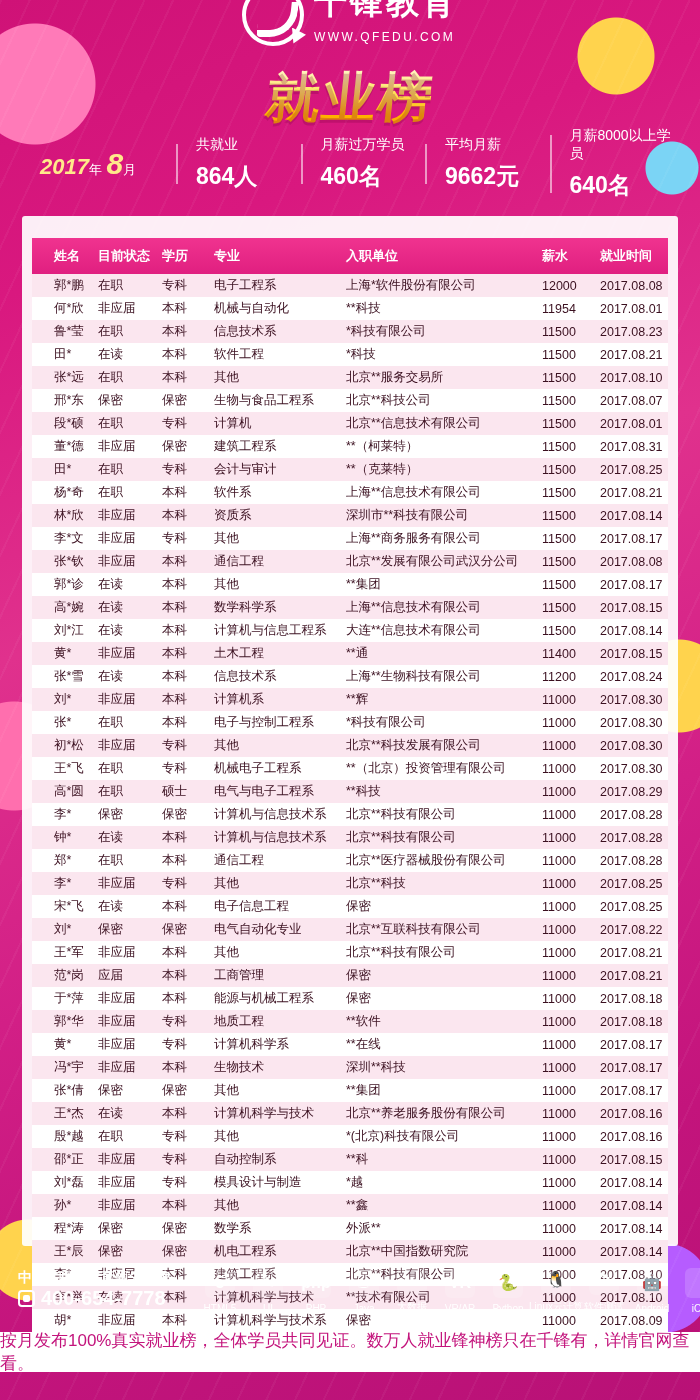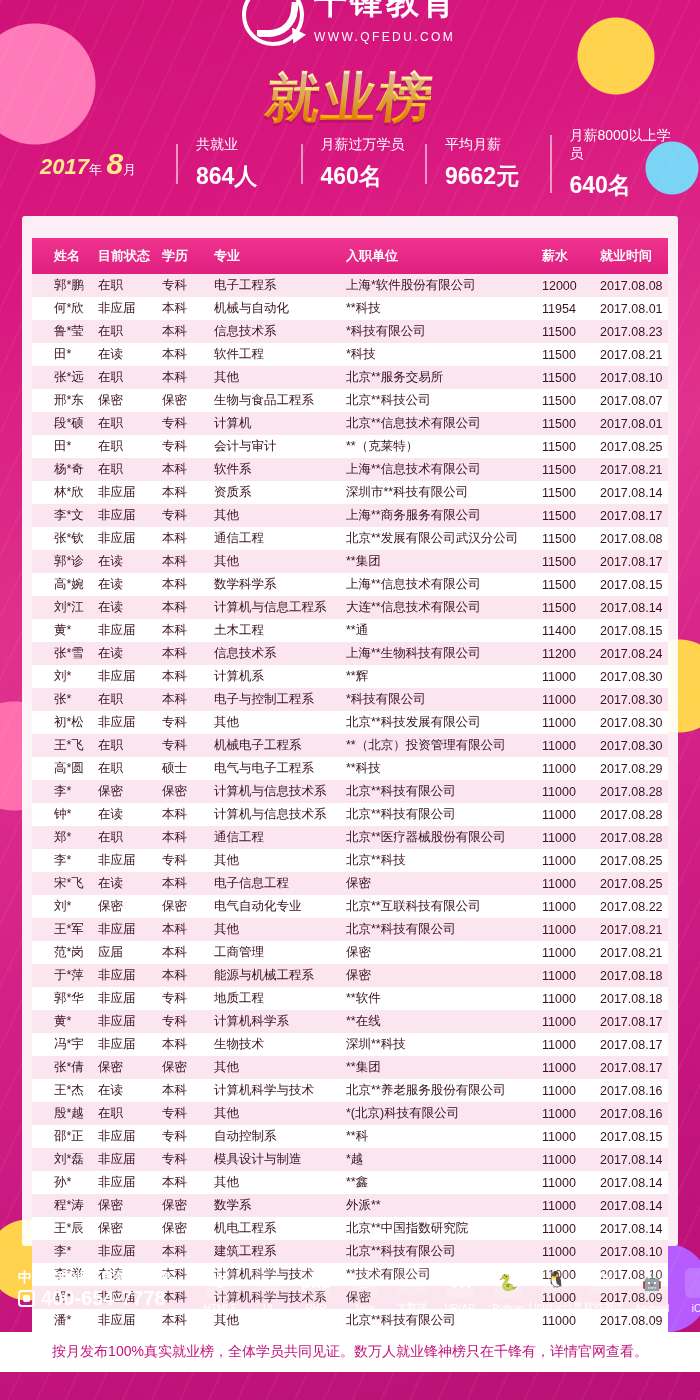--- a/index.html
+++ b/index.html
@@ -143,22 +143,22 @@
   .g-vr{background:#ffffff;color:#e3157f;}
   .g-py{background:#3572A5;}
   .g-linux{background:#ffffff;color:#333;}
   .g-test{background:#ffffff;color:#e3157f;}
   .g-android{background:#a4c639;}
   .g-ios{background:#ffffff;color:#444;}
 
   .bottombar{
     position:relative;
     height:40px;background:#ffffff;color:#c3147c;
-    display:flex;align-items:center;justify-content:center;
-    font-size:14px;
+    display:flex;align-items:center;justify-content:flex-end;
+    font-size:17px;
   }
 </style>
 </head>
 <body>
 
 <div class="poster"></div>
 
 <div class="header">
   <div class="logo-wrap">
     <div class="logo-mark"></div>
@@ -266,20 +266,29 @@
         <tr>
           <td class="c-name">段*硕</td>
           <td class="c-status">在职</td>
           <td class="c-edu">专科</td>
           <td class="c-major">计算机</td>
           <td class="c-company">北京**信息技术有限公司</td>
           <td class="c-salary">11500</td>
           <td class="c-date">2017.08.01</td>
         </tr>
         <tr>
+          <td class="c-name">董*德</td>
+          <td class="c-status">非应届</td>
+          <td class="c-edu">保密</td>
+          <td class="c-major">建筑工程系</td>
+          <td class="c-company">**（柯莱特）</td>
+          <td class="c-salary">11500</td>
+          <td class="c-date">2017.08.31</td>
+        </tr>
+        <tr>
           <td class="c-name">田*</td>
           <td class="c-status">在职</td>
           <td class="c-edu">专科</td>
           <td class="c-major">会计与审计</td>
           <td class="c-company">**（克莱特）</td>
           <td class="c-salary">11500</td>
           <td class="c-date">2017.08.25</td>
         </tr>
         <tr>
           <td class="c-name">杨*奇</td>

